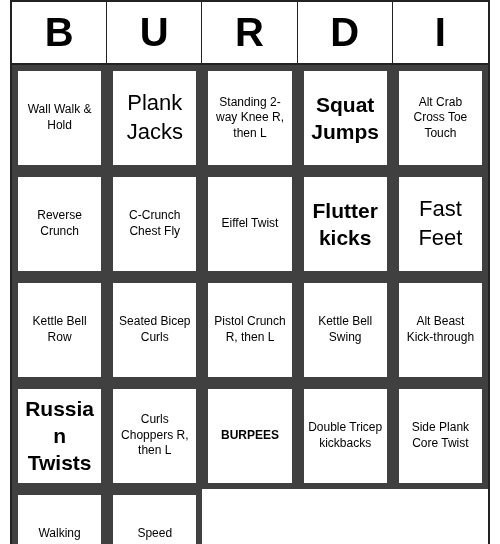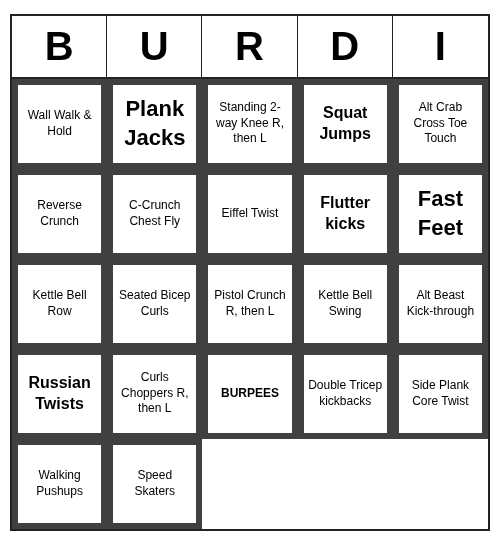--- a/index.html
+++ b/index.html
@@ -43,24 +43,24 @@
       align-items: center;
       justify-content: center;
       text-align: center;
       padding: 6px 4px;
       font-size: 12px;
       line-height: 1.3;
       word-break: break-word;
     }
     .bingo-cell.large-text {
       font-size: 22px;
-      font-weight: bold;
+      font-weight: normal;
     }
     .bingo-cell.medium-text {
-      font-size: 16px;
+      font-size: 21px;
       font-weight: bold;
     }
     .bingo-cell.bold-text {
       font-weight: bold;
     }
   </style>
 </head>
 <body>
 
 <div class="bingo-card">

